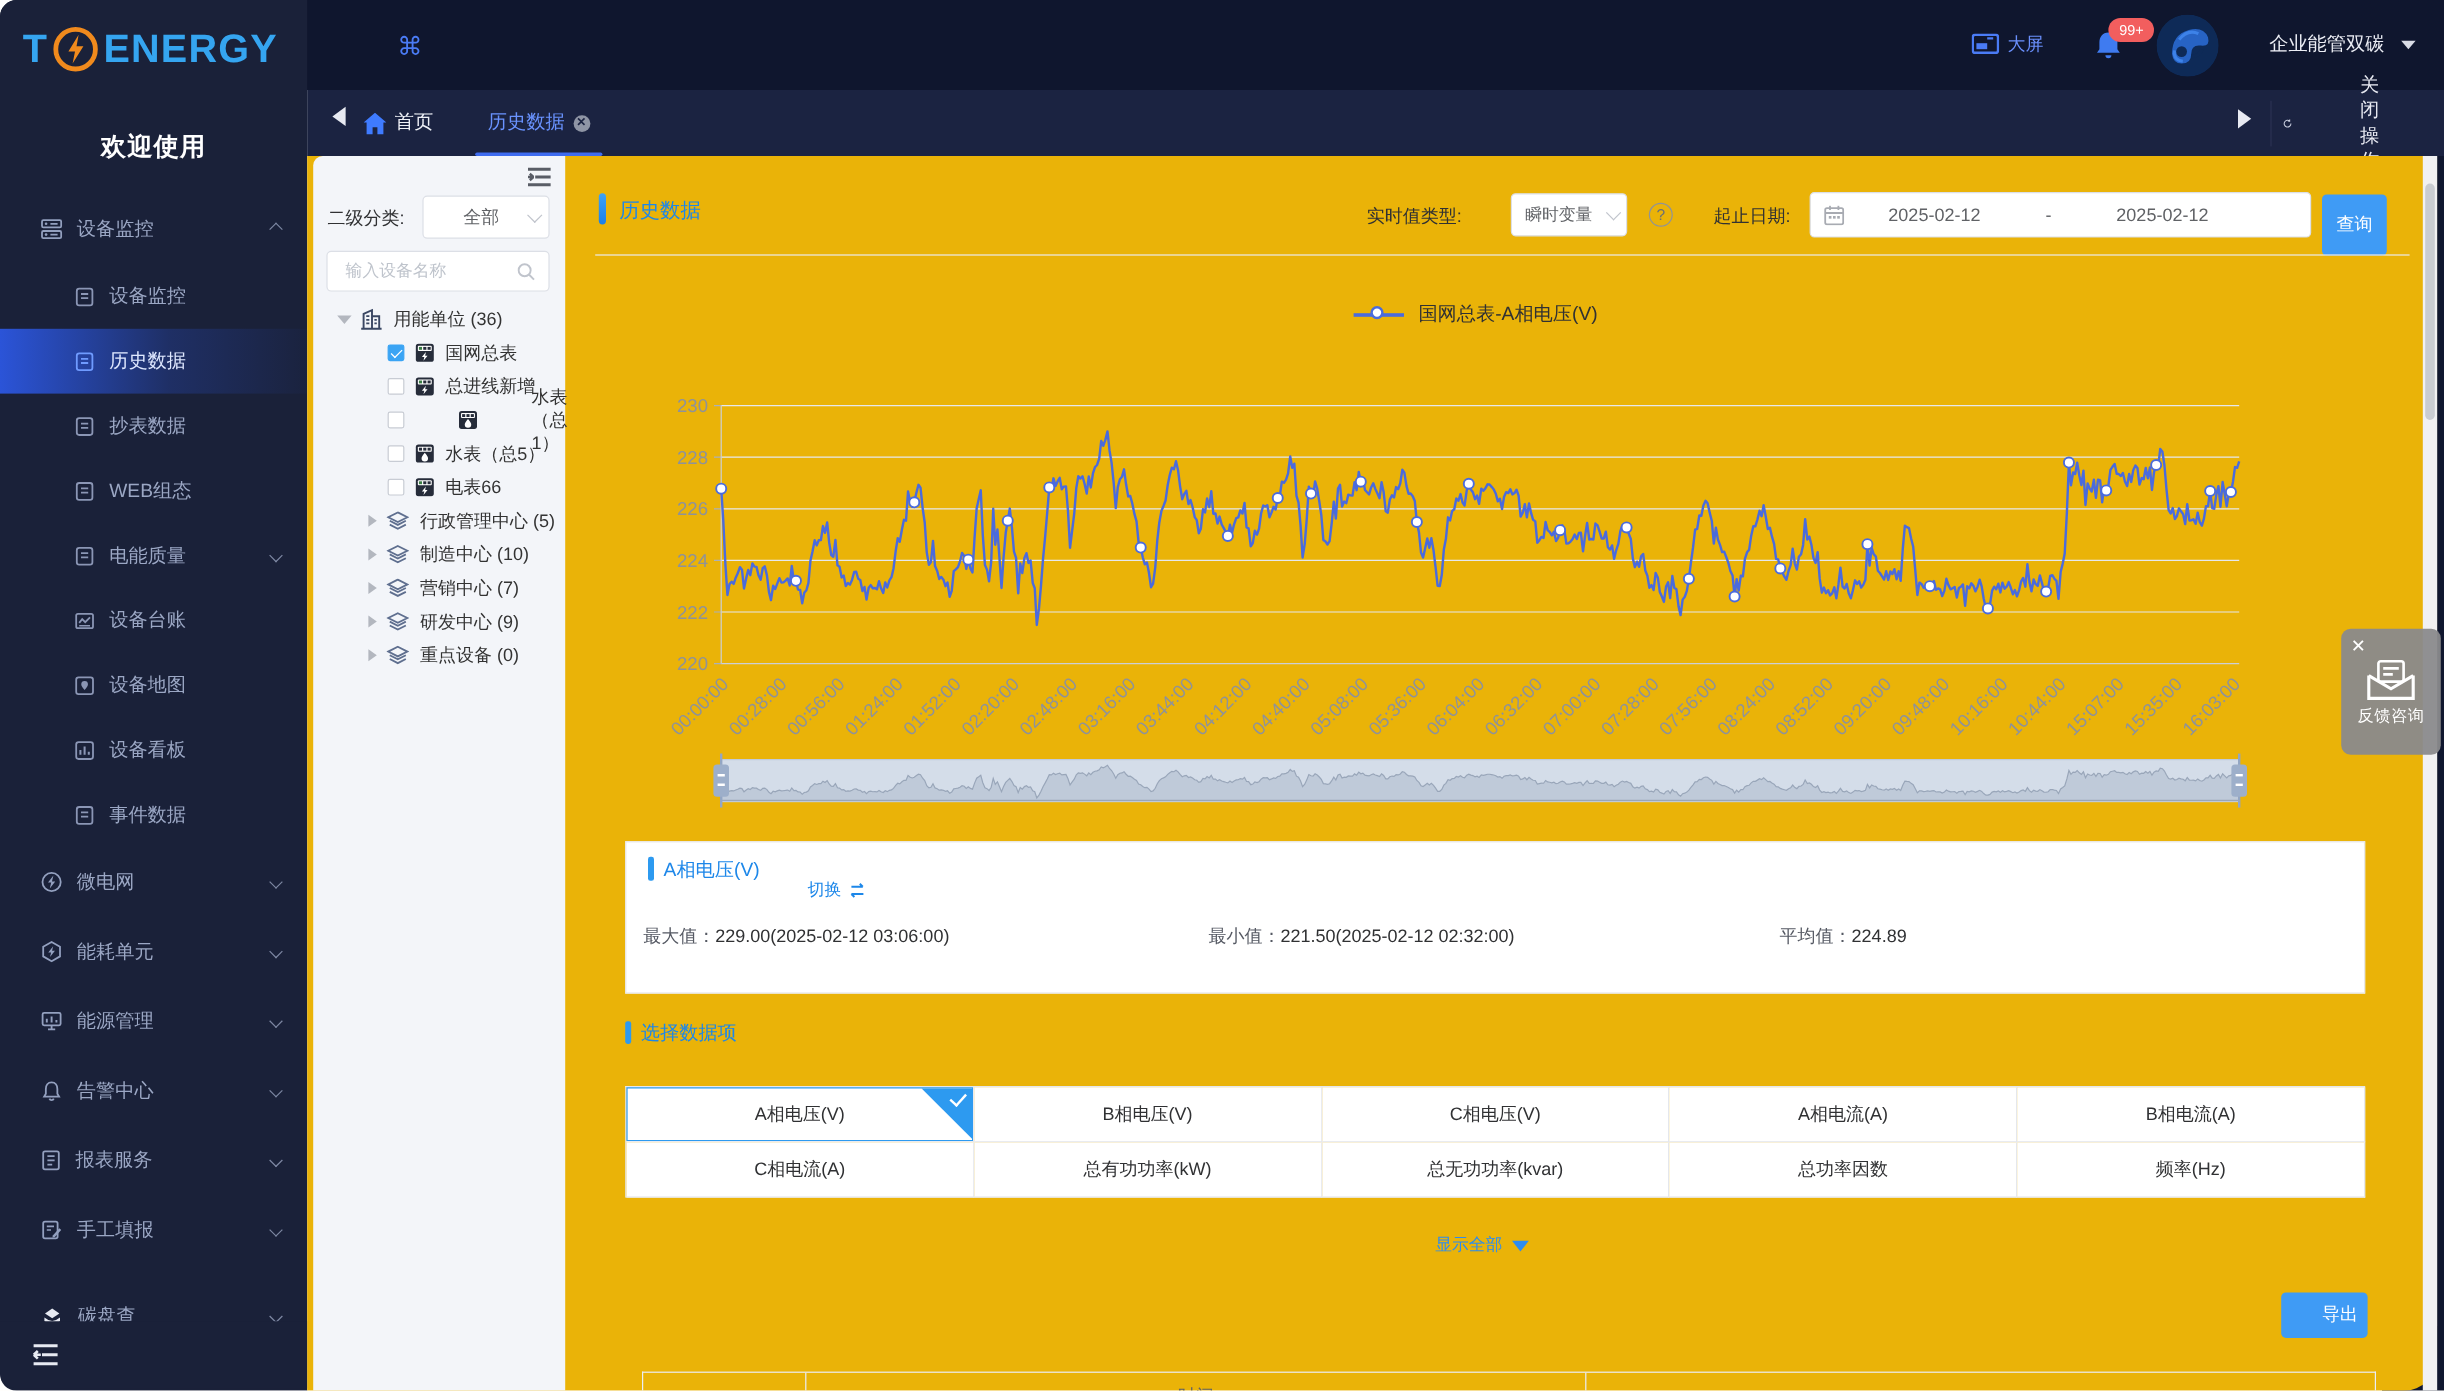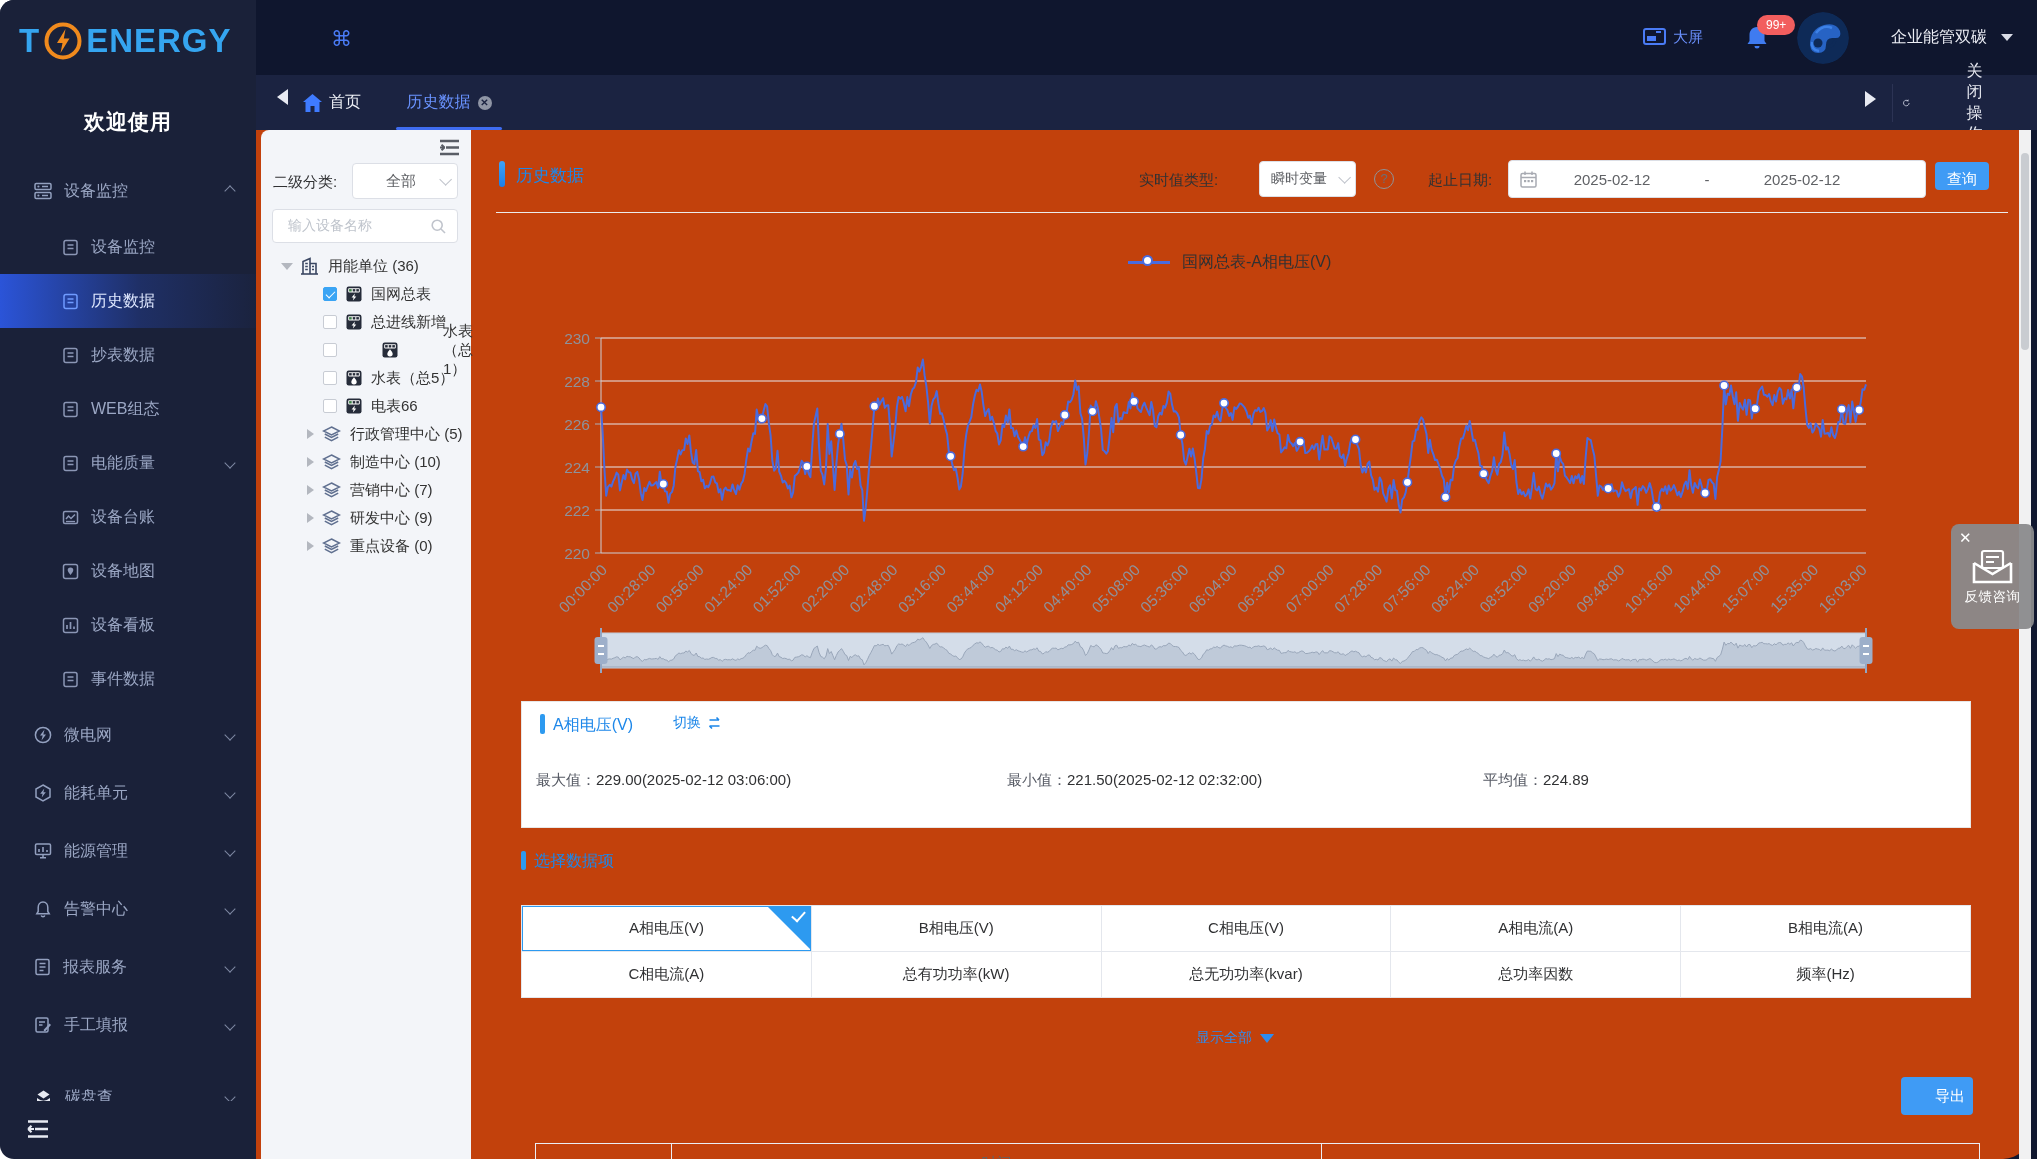--- a/index.html
+++ b/index.html
@@ -48,21 +48,21 @@
 .close-ops { position:absolute; left:1902px; top:75px; height:55px; display:flex; align-items:center; color:#e8eaf2; font-size:16px;gap:47px; }
 .close-ops svg { margin-right:9px; }
 .close-ops .dcaret { margin-left:10px; }
 
 .dcaret { width:0; height:0; border-left:6px solid transparent; border-right:6px solid transparent; border-top:7px solid #d9dce6; display:inline-block; }
 .tri-left { width:0; height:0; border-top:8px solid transparent; border-bottom:8px solid transparent; border-right:11px solid #e8eaf2; }
 .tri-right { width:0; height:0; border-top:8px solid transparent; border-bottom:8px solid transparent; border-left:11px solid #e8eaf2; }
 
 
 .corner-dark { position:absolute; left:1985px; top:1105px; width:46px; height:54px; background:#10172f; }
-.content { position:absolute; left:256px; top:130px; width:1775px; height:1029px; background:#c2410c; border-bottom-right-radius:28px; }
+.content { position:absolute; left:256px; top:130px; width:1775px; height:1029px; background:#eab308; border-bottom-right-radius:28px; }
 .right-strip { position:absolute; left:2031px; top:130px; width:6px; height:1029px; background:#10172f; }
 .scroll-track { position:absolute; left:2019px; top:130px; width:12px; height:1029px; background:#f1f1f2; }
 .scroll-thumb { position:absolute; left:2px; top:23px; width:8px; height:197px; background:#c9ccd1; border-radius:4px; }
 
 
 .tree-panel { position:absolute; left:5px; top:0; width:210px; height:1029px; background:#f3f5f9; border-top-left-radius:8px; }
 .tree-collapse { position:absolute; left:179px; top:9px; }
 .tree-filter-label { position:absolute; left:12px; top:43px; font-size:15px; color:#303133; }
 .tree-select { position:absolute; left:91px; top:33px; width:106px; height:36px; background:#fff; border:1px solid #dcdfe6; border-radius:4px; display:flex; align-items:center; }
 .tree-select .val { flex:1; text-align:center; font-size:15px; color:#606266; padding-left:10px; }
@@ -87,37 +87,37 @@
 .ctl-select { position:absolute; left:1259px; top:161px; width:97px; height:36px; background:#fff; border:1px solid #dcdfe6; border-radius:4px; display:flex; align-items:center; }
 .ctl-select .val { flex:1; text-align:center; font-size:14px; color:#606266; }
 .ctl-select .sel-chev { margin-right:8px; }
 .help-circle { position:absolute; left:1374px; top:169px; width:20px; height:20px; border:1.5px solid #8f9399; border-radius:50%; color:#6b6f76; font-size:13px; line-height:18px; text-align:center; }
 .ctl-label-2 { position:absolute; left:1428px; top:171px; font-size:15px; color:#303133; }
 .datebox { position:absolute; left:1508px; top:160px; width:418px; height:38px; border:1px solid #dcdfe6; border-radius:4px; background:#fff; display:flex; align-items:center; }
 .datebox svg { margin-left:11px; }
 .datebox .d1 { width:150px; text-align:center; font-size:15px; color:#606266; }
 .datebox .dsep { width:40px; text-align:center; font-size:15px; color:#606266; }
 .datebox .d2 { width:150px; text-align:center; font-size:15px; color:#606266; }
-.query-btn { position:absolute; left:1935px; top:162px; width:54px; height:28px; background:#3f9bf5; border-radius:4px; color:#fff; font-size:15px; line-height:34px; text-align:center; }
+.query-btn { position:absolute; left:1935px; top:162px; width:54px; height:51px; background:#3f9bf5; border-radius:4px; color:#fff; font-size:15px; line-height:34px; text-align:center; }
 .head-divider { position:absolute; left:496px; top:212px; width:1512px; height:1px; background:#ececec; }
 
 
 .legend { position:absolute; left:1128px; top:252px; display:flex; align-items:center; }
 .legend .lseg { position:relative; width:42px; height:2.5px; background:#4a6bdd; }
 .legend .lring { position:absolute; left:14px; top:-6px; width:11px; height:11px; border:2.5px solid #4a6bdd; border-radius:50%; background:#fff; }
 .legend .ltext { margin-left:12px; font-size:16px; color:#303133; }
 
 
 #chart-svg { position:absolute; left:471px; top:240px; }
 
 
 .stats-panel { position:absolute; left:521px; top:701px; width:1450px; height:127px; border:1px solid #e7e7e7; background:#fff; }
 .stats-title-bar { position:absolute; left:18px; top:12px; width:5px; height:20px; border-radius:2px; background:#2d9af0; }
 .stats-title { position:absolute; left:31px; top:13px; font-size:16px; color:#1d87e9; }
-.switch-link { position:absolute; left:151px; top:12px; font-size:14px; color:#1d87e9; display:flex; align-items:center; }
+.switch-link { position:absolute; left:151px; top:31px; font-size:14px; color:#1d87e9; display:flex; align-items:center; }
 .switch-link svg { margin-left:5px; }
 .stats-row { position:absolute; left:0; top:69px; width:1450px; height:20px; }
 .stat-item { position:absolute; font-size:15px; }
 .stat-item .sl { color:#555963; }
 .stat-item .sv { color:#303133; }
 
 
 .sel-title-bar { position:absolute; left:521px; top:851px; width:5px; height:19px; border-radius:2px; background:#2d9af0; }
 .sel-title { position:absolute; left:534px; top:851px; font-size:16px; color:#1d87e9; }
 .metric-grid { position:absolute; left:521px; top:905px; width:1450px; height:93px; display:grid; grid-template-columns:repeat(5,1fr); grid-template-rows:repeat(2,1fr); border-top:1px solid #e4e7ed; border-left:1px solid #e4e7ed; }

